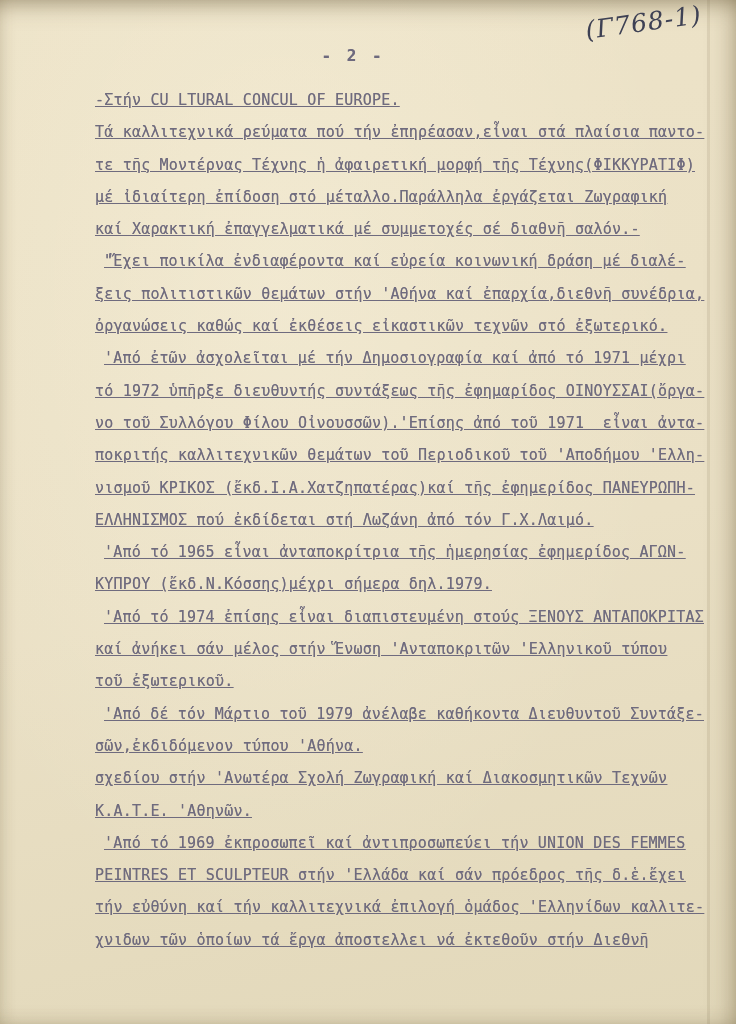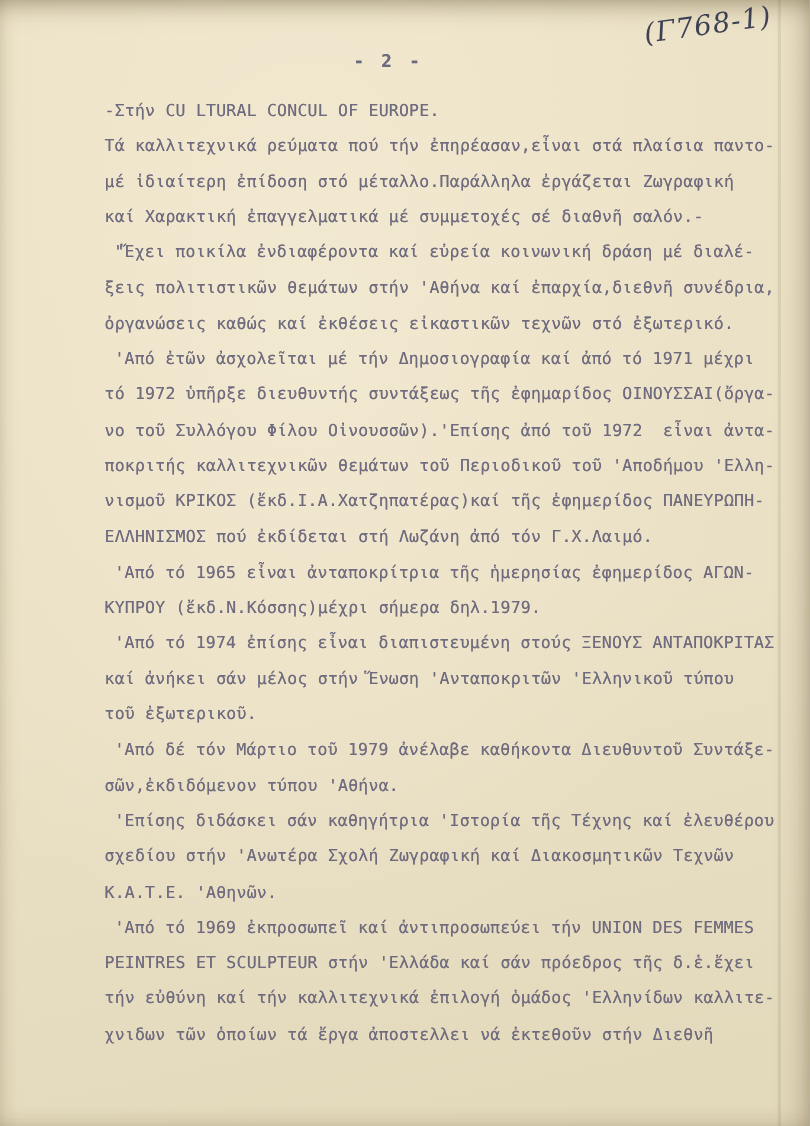--- a/index.html
+++ b/index.html
@@ -67,56 +67,57 @@
     width: 618px;
     color: #6f6b7e;
     font-size: 15px;
     line-height: 32.3px;
     letter-spacing: 0.2px;
     text-shadow: 0 0 0.6px rgba(111,107,126,0.70);
   }
   .line {
     white-space: pre;
     overflow: hidden;
+    text-decoration: underline;
   }
   .line.indent {
     padding-left: 9px;
   }
 </style>
 </head>
 <body>
 
 <div class="page">
 
   <div class="annotation">(Γ768-1)</div>
 
   <div class="page-number">- 2 -</div>
 
   <div class="text-block">
     <div class="line">-Στήν CU LTURAL CONCUL OF EUROPE.</div>
     <div class="line">Τά καλλιτεχνικά ρεύματα πού τήν ἐπηρέασαν,εἶναι στά πλαίσια παντο-</div>
+    <div class="line">τε τῆς Μοντέρνας Τέχνης ἡ ἀφαιρετική μορφή τῆς Τέχνης(ΦΙΚΚΥΡΑΤΙΦ)</div>
     <div class="line">μέ ἰδιαίτερη ἐπίδοση στό μέταλλο.Παράλληλα ἐργάζεται Ζωγραφική</div>
     <div class="line">καί Χαρακτική ἐπαγγελματικά μέ συμμετοχές σέ διαθνῆ σαλόν.-</div>
     <div class="line indent">"Ἔχει ποικίλα ἐνδιαφέροντα καί εὐρεία κοινωνική δράση μέ διαλέ-</div>
     <div class="line">ξεις πολιτιστικῶν θεμάτων στήν 'Αθήνα καί ἐπαρχία,διεθνῆ συνέδρια,</div>
     <div class="line">ὀργανώσεις καθώς καί ἐκθέσεις εἰκαστικῶν τεχνῶν στό ἐξωτερικό.</div>
     <div class="line indent">'Από ἐτῶν ἀσχολεῖται μέ τήν Δημοσιογραφία καί ἀπό τό 1971 μέχρι</div>
     <div class="line">τό 1972 ὑπῆρξε διευθυντής συντάξεως τῆς ἐφημαρίδος ΟΙΝΟΥΣΣΑΙ(ὄργα-</div>
-    <div class="line">νο τοῦ Συλλόγου Φίλου Οἰνουσσῶν).'Επίσης ἀπό τοῦ 1972  εἶναι ἀντα-</div>
+    <div class="line">νο τοῦ Συλλόγου Φίλου Οἰνουσσῶν).'Επίσης ἀπό τοῦ 1971  εἶναι ἀντα-</div>
     <div class="line">ποκριτής καλλιτεχνικῶν θεμάτων τοῦ Περιοδικοῦ τοῦ 'Αποδήμου 'Ελλη-</div>
     <div class="line">νισμοῦ ΚΡΙΚΟΣ (ἔκδ.Ι.Α.Χατζηπατέρας)καί τῆς ἐφημερίδος ΠΑΝΕΥΡΩΠΗ-</div>
     <div class="line">ΕΛΛΗΝΙΣΜΟΣ πού ἐκδίδεται στή Λωζάνη ἀπό τόν Γ.Χ.Λαιμό.</div>
     <div class="line indent">'Από τό 1965 εἶναι ἀνταποκρίτρια τῆς ἡμερησίας ἐφημερίδος ΑΓΩΝ-</div>
     <div class="line">ΚΥΠΡΟΥ (ἔκδ.Ν.Κόσσης)μέχρι σήμερα δηλ.1979.</div>
     <div class="line indent">'Από τό 1974 ἐπίσης εἶναι διαπιστευμένη στούς ΞΕΝΟΥΣ ΑΝΤΑΠΟΚΡΙΤΑΣ</div>
     <div class="line">καί ἀνήκει σάν μέλος στήν Ἕνωση 'Ανταποκριτῶν 'Ελληνικοῦ τύπου</div>
     <div class="line">τοῦ ἐξωτερικοῦ.</div>
     <div class="line indent">'Από δέ τόν Μάρτιο τοῦ 1979 ἀνέλαβε καθήκοντα Διευθυντοῦ Συντάξε-</div>
     <div class="line">σῶν,ἐκδιδόμενον τύπου 'Αθήνα.</div>
-    <div class="line indent">'Επίσης διδάσκει σάν καθηγήτρια 'Ιστορία τῆς Τέχνης καί ἐλευθέρου</div>
     <div class="line">σχεδίου στήν 'Ανωτέρα Σχολή Ζωγραφική καί Διακοσμητικῶν Τεχνῶν</div>
     <div class="line">Κ.Α.Τ.Ε. 'Αθηνῶν.</div>
     <div class="line indent">'Από τό 1969 ἐκπροσωπεῖ καί ἀντιπροσωπεύει τήν UNION DES FEMMES</div>
     <div class="line">PEINTRES ET SCULPTEUR στήν 'Ελλάδα καί σάν πρόεδρος τῆς δ.ἑ.ἔχει</div>
     <div class="line">τήν εὐθύνη καί τήν καλλιτεχνικά ἐπιλογή ὁμάδος 'Ελληνίδων καλλιτε-</div>
     <div class="line">χνιδων τῶν ὁποίων τά ἔργα ἀποστελλει νά ἐκτεθοῦν στήν Διεθνῆ</div>
   </div>
 
 </div>
 

